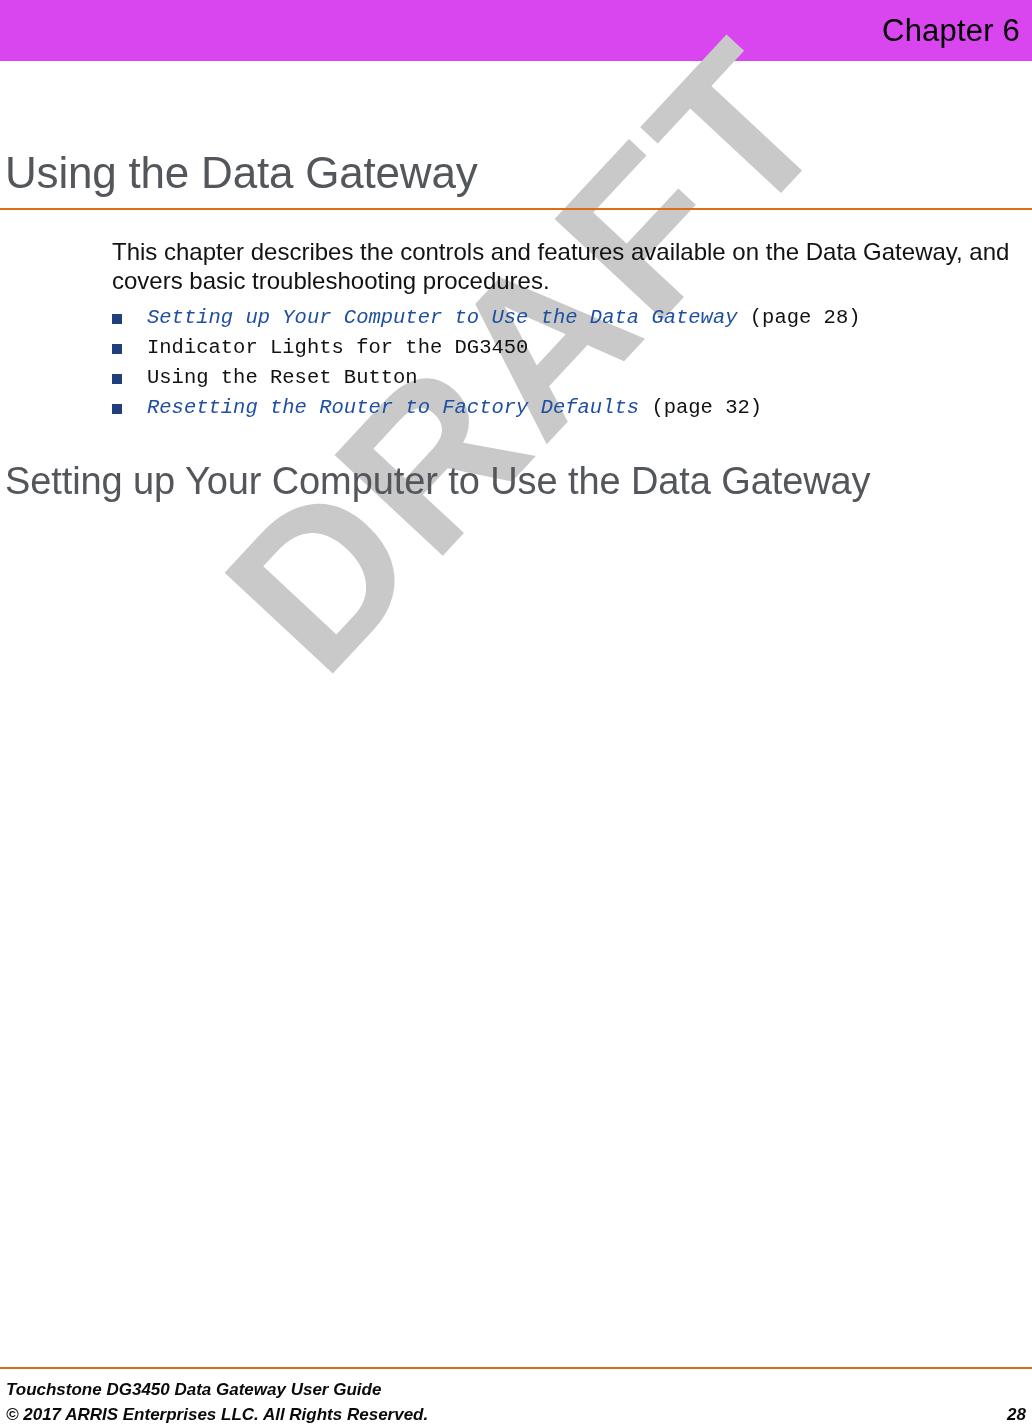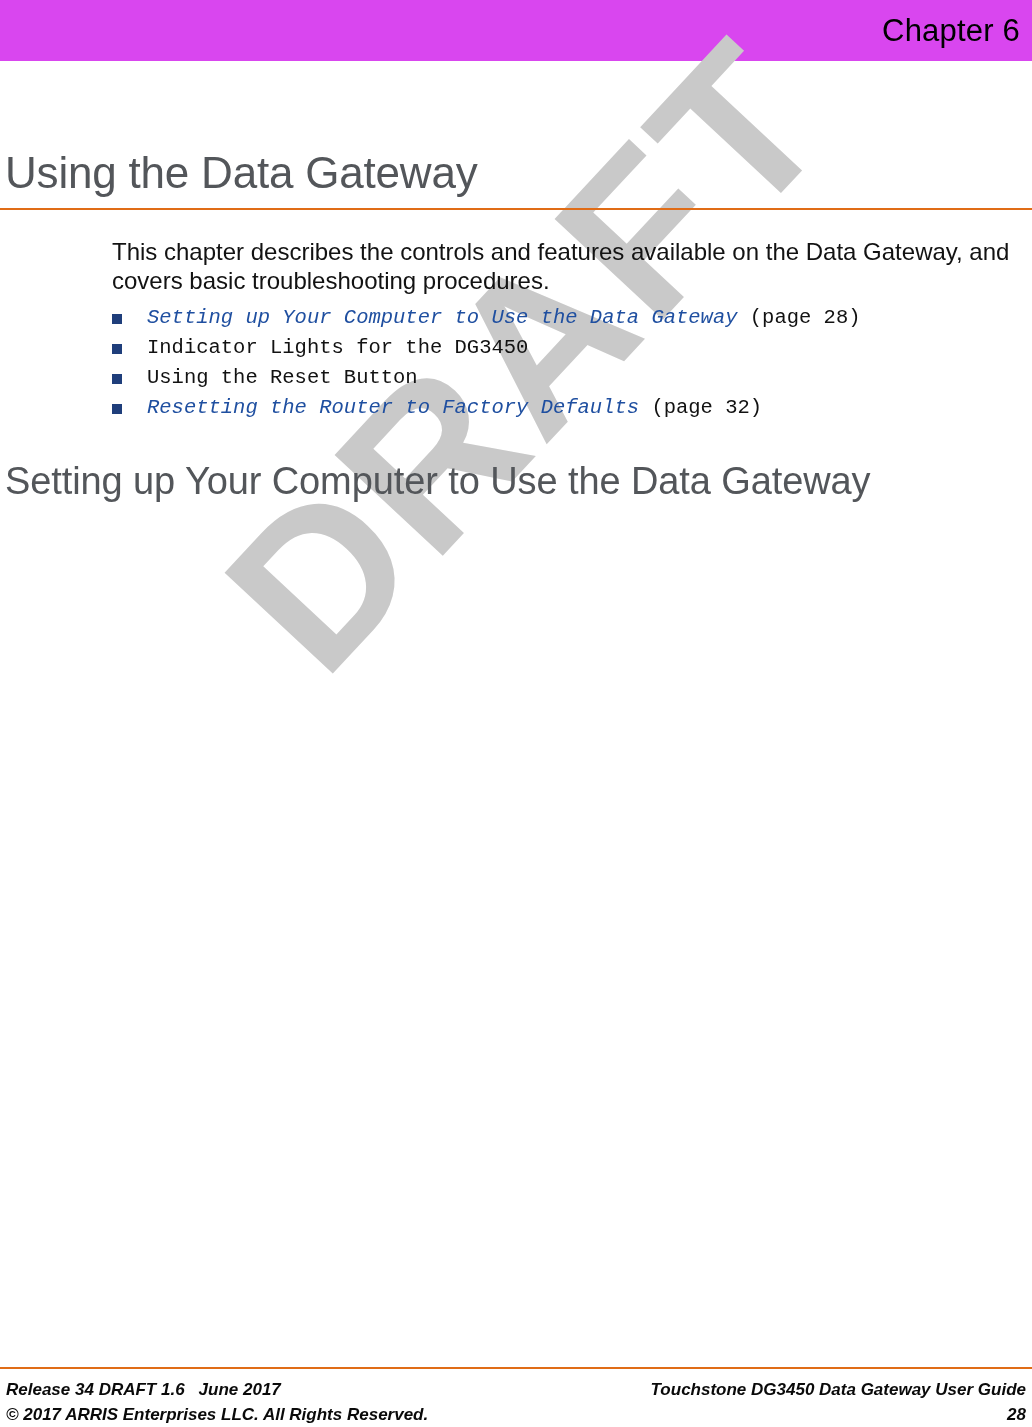--- a/index.html
+++ b/index.html
@@ -271,21 +271,20 @@
     </div>
 
 
   </div>
 
   <div class="footer">
     <div class="footer-rule"></div>
     <div class="footer-rows">
 
       <div class="footer-row">
-        <span class="footer-left"><span>Release 34 DRAFT 1.6</span><span class="footer-gap"></span><span>June 2017</span></span>
         <span class="footer-right">Touchstone DG3450 Data Gateway User Guide</span>
       </div>
 
       <div class="footer-row">
         <span class="footer-left">© 2017 ARRIS Enterprises LLC. All Rights Reserved.</span>
         <span class="footer-right">28</span>
       </div>
 
     </div>
   </div>

